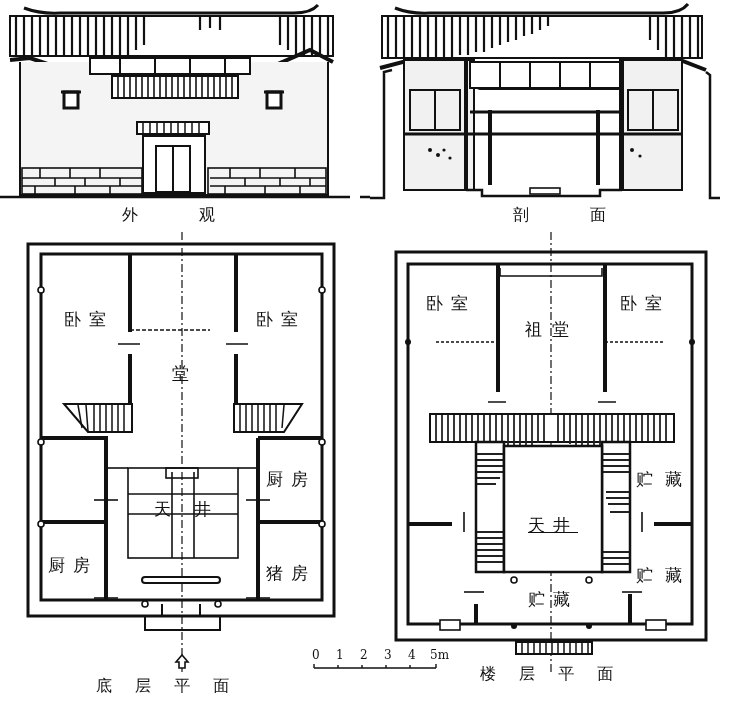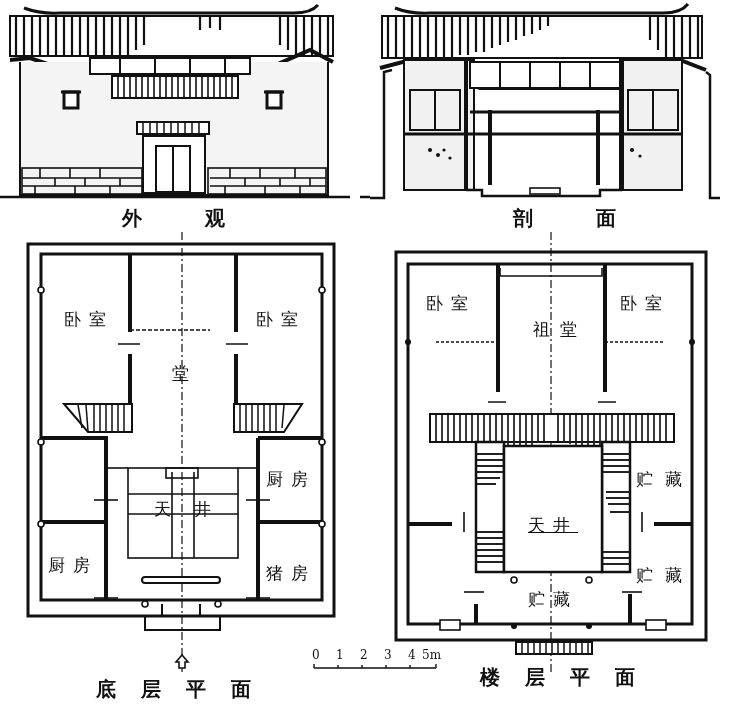--- a/index.html
+++ b/index.html
@@ -1,21 +1,21 @@
 <!DOCTYPE html>
 <html><head>
 <meta charset="utf-8">
 <style>
   html, body { margin: 0; padding: 0; background: #ffffff; }
   body { width: 736px; height: 704px; position: relative; overflow: hidden;
          font-family: "DejaVu Serif", "Liberation Serif", serif; color: #111; }
   .panel { position: absolute; }
   svg { display: block; }
-  .caption { position: absolute; font-size: 20px; letter-spacing: 0; color: #111;
-             font-family: "DejaVu Serif", "Liberation Serif", serif; font-weight: bold; }
+  .caption { position: absolute; font-size: 16px; letter-spacing: 0; color: #111;
+             font-family: "DejaVu Serif", "Liberation Serif", serif; }
   .caption span { display: inline-block; }
   .room { position: absolute; font-size: 17px; color: #111;
           font-family: "DejaVu Serif", "Liberation Serif", serif; white-space: nowrap; }
   .scale { position: absolute; left: 310px; top: 648px; width: 150px; height: 30px; }
   .scale .ticks { position: absolute; top: 0; left: 0; width: 150px; font-size: 12px; }
   .scale .ticks span { position: absolute; top: 0; }
 </style>
 </head>
 <body>
 
@@ -448,41 +448,41 @@
       <line x1="178" y1="411" x2="178" y2="421"></line>
         <line x1="184" y1="411" x2="184" y2="421"></line>
         <line x1="190" y1="411" x2="190" y2="421"></line>
       <line x1="196" y1="411" x2="196" y2="421"></line>
         <line x1="202" y1="411" x2="202" y2="421"></line>
         <line x1="208" y1="411" x2="208" y2="421"></line>
     </g>
   </svg>
   <div class="room" style="left:46px;top:60px;letter-spacing:8px;">卧室</div>
   <div class="room" style="left:240px;top:60px;letter-spacing:8px;">卧室</div>
-  <div class="room" style="left:145px;top:86px;letter-spacing:10px;margin-left:8px;">祖堂</div>
+  <div class="room" style="left:145px;top:86px;letter-spacing:10px;">祖堂</div>
   <div class="room" style="left:148px;top:282px;letter-spacing:8px;text-decoration:underline;">天井</div>
   <div class="room" style="left:256px;top:236px;letter-spacing:12px;">贮藏</div>
   <div class="room" style="left:256px;top:332px;letter-spacing:12px;">贮藏</div>
   <div class="room" style="left:148px;top:356px;letter-spacing:8px;">贮藏</div>
 </div>
 <div class="caption" style="left:480px;top:664px;">
   <span>楼</span>
   <span style="margin-left:18px;">层</span>
   <span style="margin-left:18px;">平</span>
   <span style="margin-left:18px;">面</span>
 </div>
 
 <div class="scale">
   <div class="ticks">
     <span style="left:2px;">0</span>
     <span style="left:26px;">1</span>
     <span style="left:50px;">2</span>
     <span style="left:74px;">3</span>
     <span style="left:98px;">4</span>
-    <span style="left:112px;">5m</span>
+    <span style="left:120px;">5m</span>
   </div>
   <svg width="150" height="30" viewBox="0 0 150 30" style="position:absolute;left:0;top:0;">
     <line x1="4" y1="20" x2="126" y2="20" stroke="#111" stroke-width="1.6"></line>
     <g stroke="#111" stroke-width="1.4">
       <line x1="4" y1="16" x2="4" y2="20"></line>
         <line x1="28" y1="17" x2="28" y2="20"></line>
         <line x1="52" y1="17" x2="52" y2="20"></line>
       <line x1="76" y1="17" x2="76" y2="20"></line>
         <line x1="100" y1="17" x2="100" y2="20"></line>
         <line x1="126" y1="16" x2="126" y2="20"></line>

